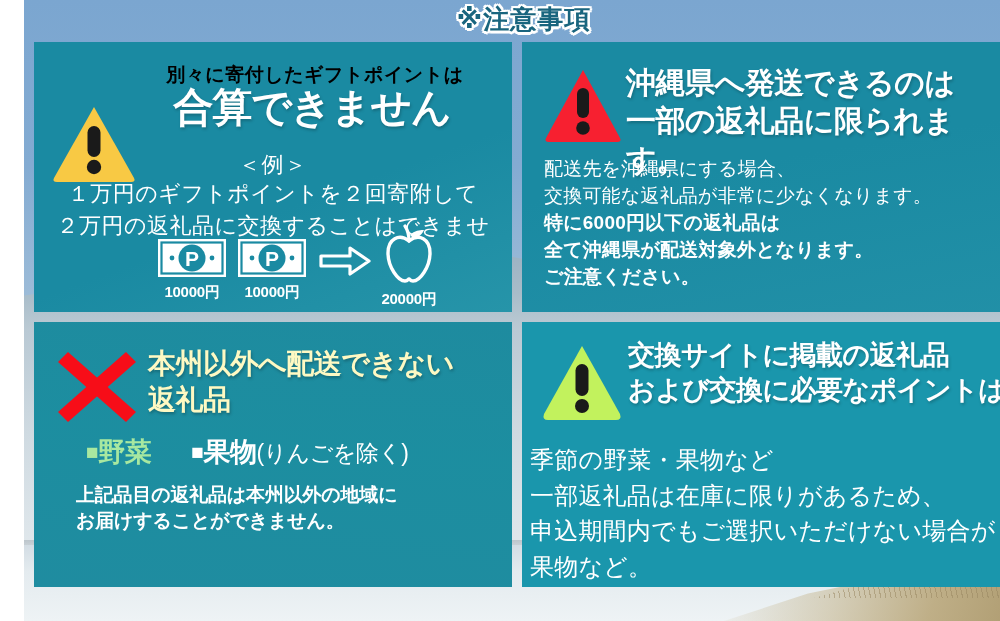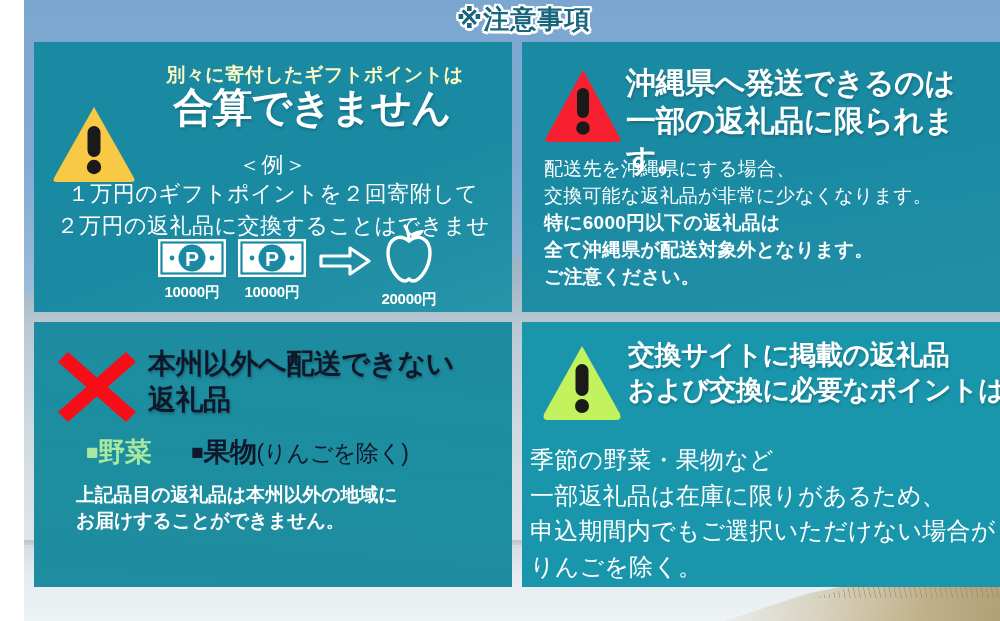--- a/index.html
+++ b/index.html
@@ -80,21 +80,21 @@
   }
   .panel.tl .tint { background: linear-gradient(160deg, rgba(26,138,162,1) 0%, rgba(26,138,162,.93) 58%, rgba(40,150,170,.86) 100%); }
   .panel.tr .tint { background: linear-gradient(170deg, rgba(26,138,162,1) 0%, rgba(26,138,162,.90) 45%, rgba(35,145,168,.80) 100%); }
   .panel.bl .tint { background: linear-gradient(185deg, rgba(30,139,159,.94) 0%, rgba(28,142,160,.92) 45%, rgba(31,140,160,.96) 100%); }
   .panel.br .tint { background: linear-gradient(185deg, rgba(26,150,172,.93) 0%, rgba(26,150,172,.95) 100%); }
   .panel .content { position:relative; z-index:3; }
 
   
   .tl-kicker {
     position:absolute; left:96px; top:20px; width:370px;
-    font-size:19px; font-weight:700; color:#fef9c3; text-align:center;
+    font-size:19px; font-weight:700; color:#000000; text-align:center;
     letter-spacing:.5px;
   }
   .tl-head {
     position:absolute; left:78px; top:44px; width:400px;
     font-size:40px; font-weight:900; color:#fff; text-align:center;
     letter-spacing:-1px; line-height:1.05;
     text-shadow: 1px 2px 3px rgba(0,0,0,.22);
   }
   .tl-tri { position:absolute; left:18px; top:62px; }
   .tl-rei {
@@ -123,31 +123,31 @@
   .tr-body {
     position:absolute; left:22px; top:114px; width:460px;
     font-size:19px; color:#fff; line-height:1.42; letter-spacing:.2px;
   }
   .tr-body .bold { font-weight:700; }
 
   
   .bl-x { position:absolute; left:22px; top:28px; }
   .bl-head {
     position:absolute; left:114px; top:24px; width:360px;
-    font-size:28px; font-weight:900; color:#0f172a; line-height:1.28;
+    font-size:28px; font-weight:900; color:#fef9c3; line-height:1.28;
     letter-spacing:-.5px;
     text-shadow: 1px 2px 3px rgba(0,0,0,.25);
   }
   .bl-items {
     position:absolute; left:52px; top:112px; width:430px;
     font-size:27px; font-weight:700; letter-spacing:-.5px;
   }
   .bl-items .sq { font-size:21px; vertical-align:2px; }
   .bl-items .veg { color:#a8e8a0; }
-  .bl-items .fruit { color:#0f172a; }
+  .bl-items .fruit { color:#ffffff; }
   .bl-items .paren { font-size:23px; font-weight:400; }
   .bl-foot {
     position:absolute; left:42px; top:160px; width:430px;
     font-size:19px; font-weight:700; color:#fff; line-height:1.35; letter-spacing:-.2px;
   }
 
   
   .br-tri { position:absolute; left:20px; top:22px; }
   .br-head {
     position:absolute; left:106px; top:16px; width:384px;
@@ -317,18 +317,18 @@
 
       <div class="br-head">
         <div>交換サイトに掲載の返礼品</div>
         <div>および交換に必要なポイントは</div>
       </div>
 
       <div class="br-body">
         <div>季節の野菜・果物など</div>
         <div>一部返礼品は在庫に限りがあるため、</div>
         <div>申込期間内でもご選択いただけない場合が</div>
-        <div>りんごを除く。</div>
+        <div>果物など。</div>
       </div>
     </div>
   </div>
 
 </div>
 
 </body></html>

